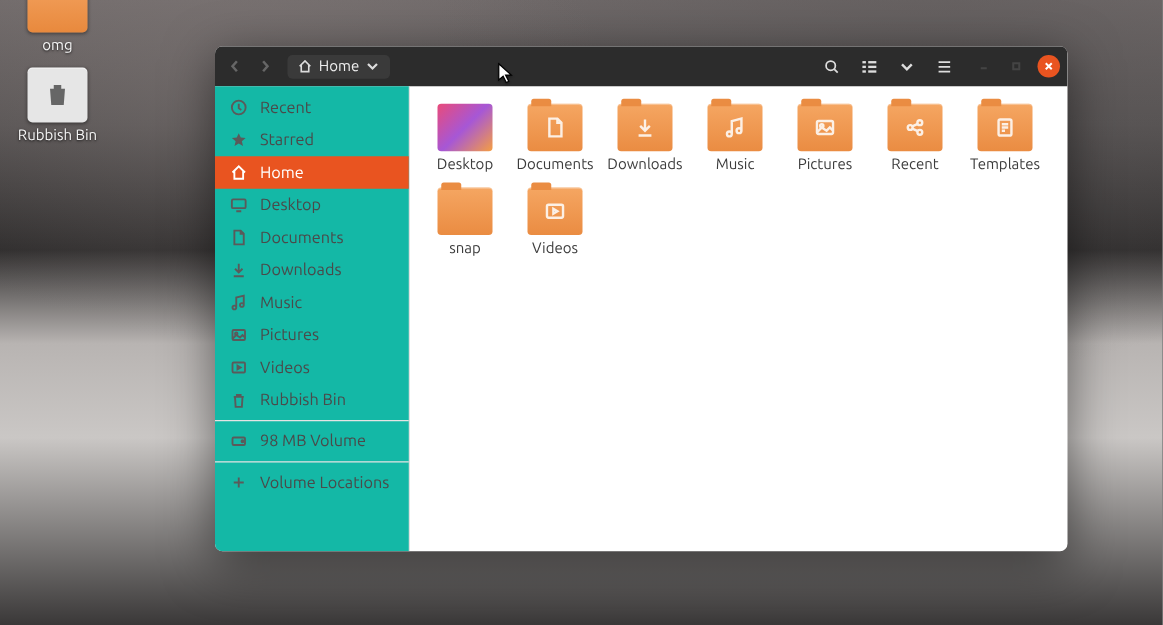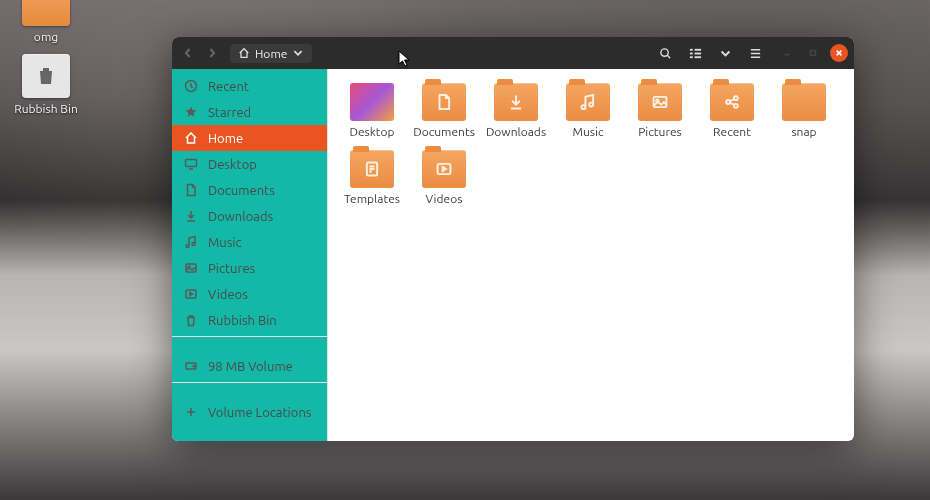--- a/index.html
+++ b/index.html
@@ -27,21 +27,21 @@
 .wc{width:18px;height:18px;border-radius:50%;display:flex;align-items:center;justify-content:center;cursor:pointer}
 .wc svg{width:8px;height:8px;stroke:#444;stroke-width:2}
 .wc.close{background:#e95420}
 .wc.close svg{stroke:#fff}
 .body{flex:1;display:flex;min-height:0}
 .sidebar{width:155px;background:#14b8a6;border-right:1px solid #e0e0e0;display:flex;flex-direction:column;padding-top:4px}
 .sitem{display:flex;align-items:center;gap:10px;padding:6px 12px;color:#4a4a4a;font-size:13px;cursor:pointer;position:relative}
 .sitem svg{width:14px;height:14px;stroke:#5a5a5a;stroke-width:1.5;fill:none;flex-shrink:0}
 .sitem.active{background:#e95420;color:#fff}
 .sitem.active svg{stroke:#fff}
-.sitem.sep{border-top:1px solid #e4e4e4;margin-top:3px;padding-top:22px}
+.sitem.sep{border-top:1px solid #e4e4e4;margin-top:3px;padding-top:9px}
 .main{flex:1;padding:10px 8px;overflow:auto}
 .grid{display:flex;flex-wrap:wrap;gap:4px 0;align-content:flex-start}
 .gitem{width:72px;text-align:center;padding:4px 0;cursor:pointer}
 .gitem .ic{width:44px;height:38px;margin:0 auto 4px;position:relative}
 .gitem .lbl{font-size:12px;color:#3c3c3c}
 .fld{background:linear-gradient(180deg,#f5a662,#ea8c42);border-radius:3px;box-shadow:inset 0 1px 0 rgba(255,255,255,.3)}
 .fld::before{content:"";position:absolute;top:-4px;left:3px;width:16px;height:6px;border-radius:2px 2px 0 0;background:#ea8c42}
 .fld svg{position:absolute;top:50%;left:50%;transform:translate(-50%,-50%);width:18px;height:18px;stroke:#fff;stroke-width:1.5;fill:none;opacity:.85}
 .desktopic{background:linear-gradient(135deg,#e94b7a 0%,#a657d6 50%,#f59e42 100%);border-radius:3px}
 .scripttxt{background:#f4f4f4;border:1px solid #ccc;border-radius:3px;display:flex;align-items:center;justify-content:center}
@@ -266,31 +266,31 @@
                 <svg viewBox="0 0 14 14">
                   <circle cx="4" cy="7" r="1.5"></circle>
                   <circle cx="10" cy="4" r="1.5"></circle>
                   <circle cx="10" cy="10" r="1.5"></circle>
                   <path d="M5.3 6.3 8.7 4.7M5.3 7.7l3.4 1.6"></path>
                 </svg>
               </div>
               <div class="lbl">Recent</div>
             </div>
             <div class="gitem">
+              <div class="ic fld">
+                <svg viewBox="0 0 14 14">
+                  <rect x="3" y="2" width="8" height="10" rx="1"></rect>
+                  <path d="M5 5h4M5 7h4M5 9h2"></path>
+                </svg>
+              </div>
+              <div class="lbl">Templates</div>
+            </div>
+            <div class="gitem">
               <div class="ic fld"></div>
               <div class="lbl">snap</div>
-            </div>
-            <div class="gitem">
-              <div class="ic fld">
-                <svg viewBox="0 0 14 14">
-                  <rect x="3" y="2" width="8" height="10" rx="1"></rect>
-                  <path d="M5 5h4M5 7h4M5 9h2"></path>
-                </svg>
-              </div>
-              <div class="lbl">Templates</div>
             </div>
             <div class="gitem">
               <div class="ic fld">
                 <svg viewBox="0 0 14 14">
                   <rect x="2" y="3" width="10" height="8" rx="1"></rect>
                   <path d="M6 5.5v3l2.5-1.5z" fill="#5a5a5a"></path>
                 </svg>
               </div>
               <div class="lbl">Videos</div>
             </div>

